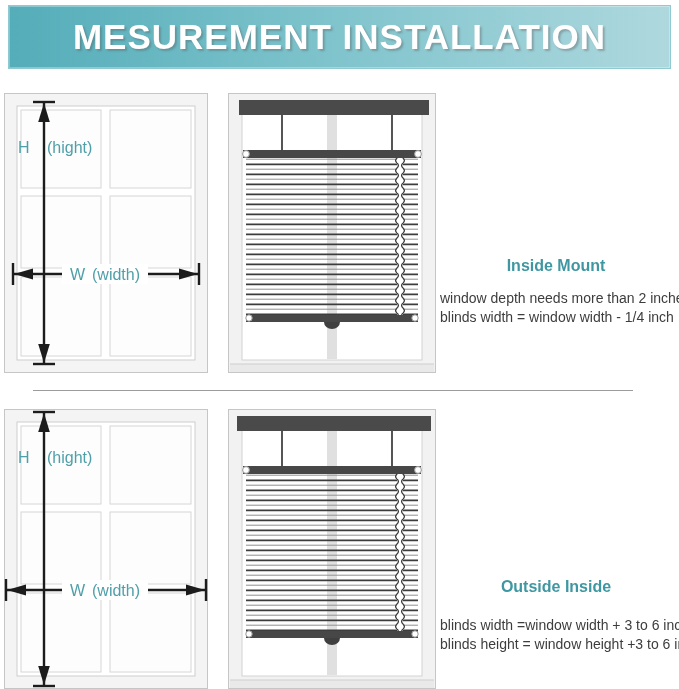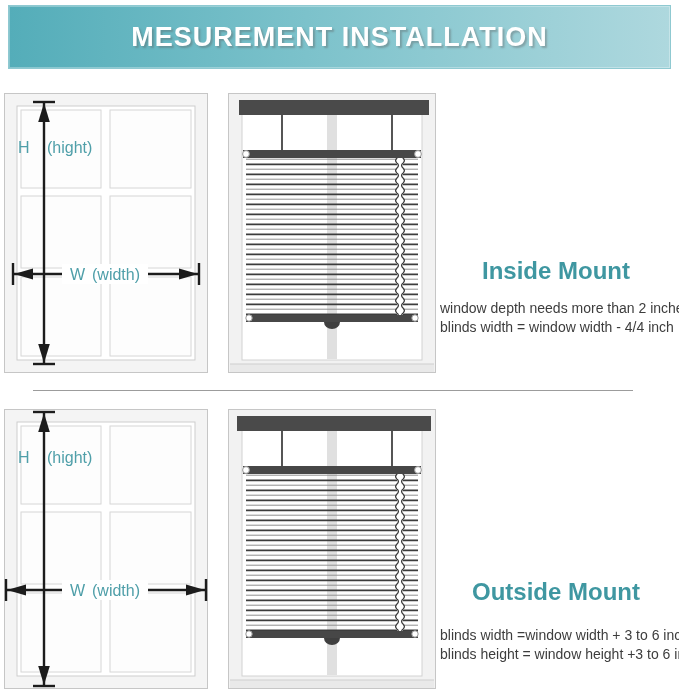--- a/index.html
+++ b/index.html
@@ -5,29 +5,29 @@
   html,body{margin:0;padding:0;background:#ffffff;}
   .page{position:relative;width:679px;height:689px;overflow:hidden;background:#ffffff;
         font-family:"Liberation Sans",sans-serif;}
   .abs{position:absolute;}
 
   
   .banner{left:8px;top:5px;width:661px;height:62px;
     background:linear-gradient(90deg,#54adb9 0%,#7cc2cb 45%,#aed8de 100%);
     border:1px solid #8fc9d1;box-shadow:inset 0 0 0 1px rgba(255,255,255,0.30);
     display:flex;align-items:center;justify-content:center;}
-  .banner-title{color:#ffffff;font-size:27px;font-weight:bold;letter-spacing:1px;
+  .banner-title{color:#ffffff;font-size:35px;font-weight:bold;letter-spacing:1px;
     text-shadow:2px 2px 2px rgba(90,90,90,0.38);white-space:nowrap;}
 
   
   .divider{left:33px;top:390px;width:600px;height:0;border-top:1px solid #9c9c9c;}
 
   
   .info{width:232px;}
-  .info-heading{color:#3f97a1;font-size:24px;font-weight:bold;text-align:center;
+  .info-heading{color:#3f97a1;font-size:16px;font-weight:bold;text-align:center;
     margin:0;white-space:nowrap;}
   .info-lines{margin-top:14px;}
   .info-lines.wide-gap{margin-top:20px;}
   .info-line{color:#3d3d3d;font-size:14px;line-height:18.5px;margin:0;white-space:nowrap;}
 
   
   .lbl{fill:#4f9fa9;font-size:16px;font-family:"Liberation Sans",sans-serif;}
   svg{display:block;}
 </style>
 </head>
@@ -97,21 +97,21 @@
     <circle cx="187" cy="225" r="3.2" fill="#ffffff" stroke="#9a9a9a"></circle>
     <path d="M96,229 h16 a8,7 0 0 1 -16,0 z" fill="#3f3f3f"></path>
     <rect x="2" y="271" width="204" height="8" fill="#e9e9e9"></rect>
     <line x1="2" y1="271" x2="206" y2="271" stroke="#cfcfcf"></line>
   </svg>
 
   <div class="abs info" style="left:440px;top:257px">
     <h2 class="info-heading">Inside Mount</h2>
     <div class="info-lines">
       <p class="info-line">window depth needs more than 2 inches</p>
-      <p class="info-line">blinds width = window width - 4/4 inch</p>
+      <p class="info-line">blinds width = window width - 1/4 inch</p>
     </div>
   </div>
 
   <div class="abs divider"></div>
 
   <svg class="abs" style="left:4px;top:409px" width="204" height="280" viewBox="0 0 204 280">
     <rect x="0.5" y="0.5" width="203" height="279" fill="#f4f4f4" stroke="#c6c6c6"></rect>
     <rect x="13" y="13" width="178" height="254" fill="#ffffff" stroke="#cdcdcd"></rect>
     <g fill="#fdfdfd" stroke="#d6d6d6">
       <rect x="17" y="17" width="80" height="78"></rect>
@@ -165,20 +165,20 @@
     <rect x="18" y="65" width="172" height="158" fill="url(#pleatsB)"></rect>
     <rect x="18" y="222" width="172" height="7" fill="#474747"></rect>
     <circle cx="21" cy="225" r="3.2" fill="#ffffff" stroke="#9a9a9a"></circle>
     <circle cx="187" cy="225" r="3.2" fill="#ffffff" stroke="#9a9a9a"></circle>
     <path d="M96,229 h16 a8,7 0 0 1 -16,0 z" fill="#3f3f3f"></path>
     <rect x="2" y="271" width="204" height="8" fill="#e9e9e9"></rect>
     <line x1="2" y1="271" x2="206" y2="271" stroke="#cfcfcf"></line>
   </svg>
 
   <div class="abs info" style="left:440px;top:578px">
-    <h2 class="info-heading">Outside Mount</h2>
+    <h2 class="info-heading">Outside Inside</h2>
     <div class="info-lines wide-gap">
       <p class="info-line">blinds width =window width + 3 to 6 inches</p>
       <p class="info-line">blinds height = window height +3 to 6 inches</p>
     </div>
   </div>
 
 </div>
 
 </body></html>

